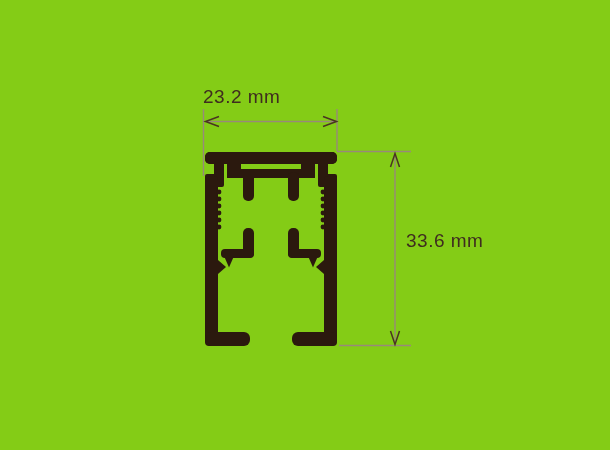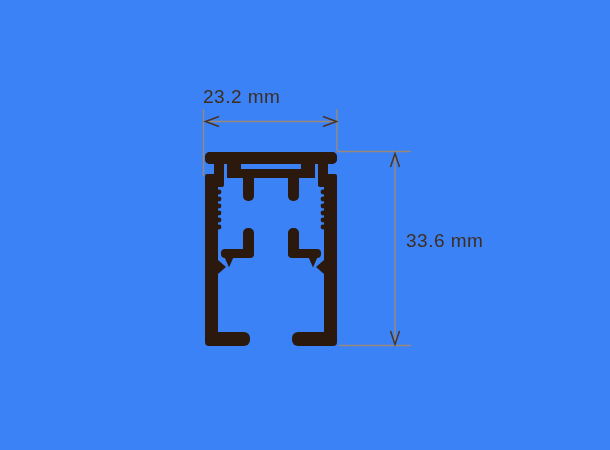--- a/index.html
+++ b/index.html
@@ -4,21 +4,21 @@
 <style>
   html, body {
     margin: 0;
     padding: 0;
     background: #ffffff;
   }
   .stage {
     position: relative;
     width: 610px;
     height: 450px;
-    background: #3b82f6;
+    background: #84cc16;
     overflow: hidden;
     font-family: "Liberation Sans", sans-serif;
   }
   svg { display: block; }
   text.dim-label {
     font-family: "Liberation Sans", sans-serif;
     font-size: 19px;
     letter-spacing: 0.5px;
   }
 </style>

